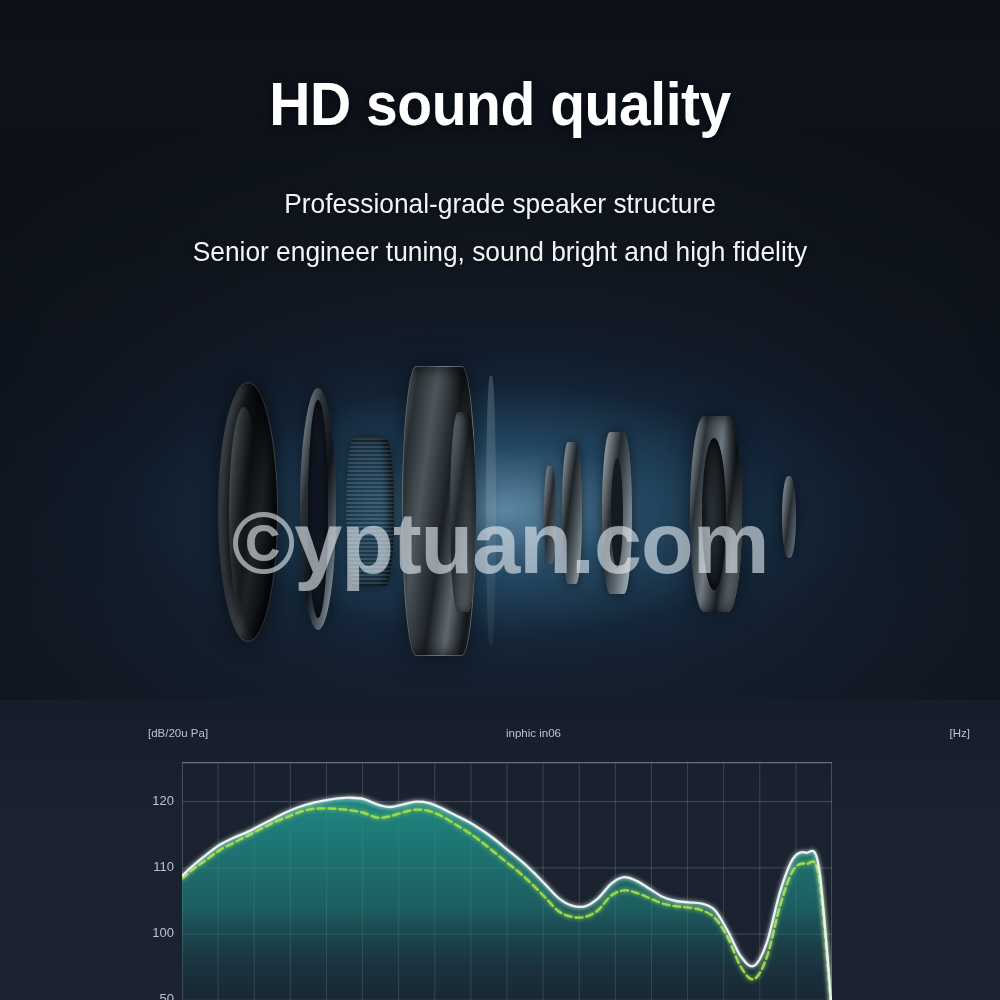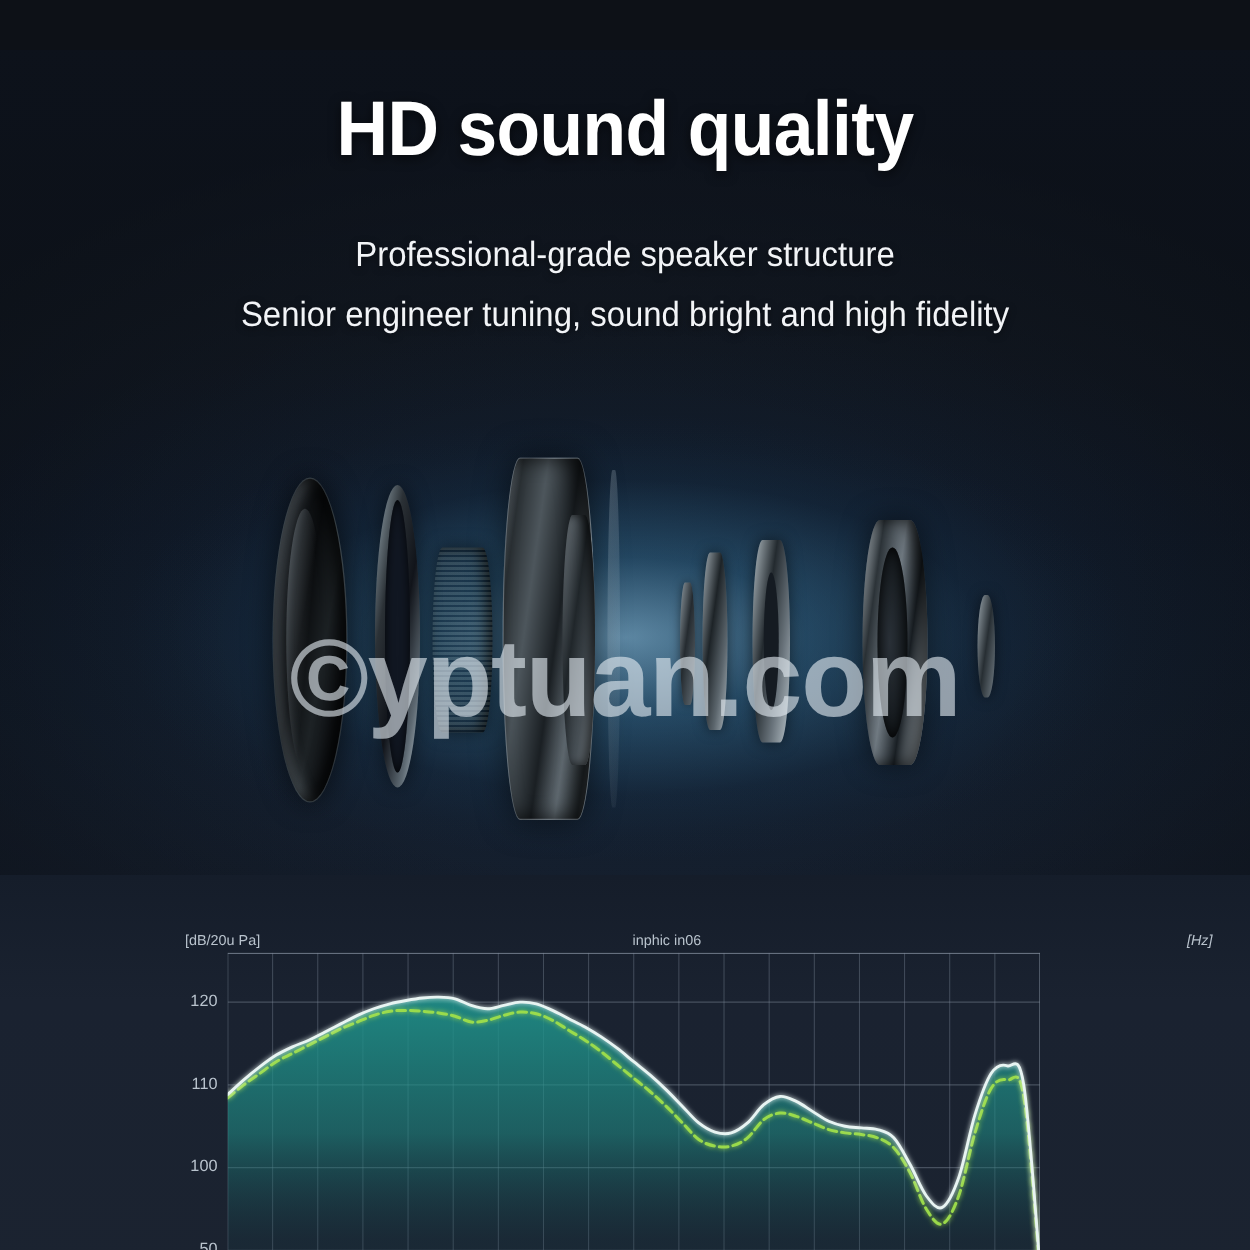--- a/index.html
+++ b/index.html
@@ -206,33 +206,33 @@
 
   
   .chart-section {
     position: absolute;
     left: 0; top: 660px;
     width: 1000px; height: 340px;
     background: linear-gradient(180deg, #151d2a 0%, #1a2230 30%, #1b2330 100%);
   }
   .chart-labels {
     position: absolute;
-    left: 148px; top: 47px;
+    left: 148px; top: 27px;
     width: 822px; height: 18px;
   }
   .lbl {
     position: absolute;
     color: #b9c3cd;
     font-size: 11.5px;
     font-family: "Liberation Sans", sans-serif;
     white-space: nowrap;
   }
   .lbl-y { left: 0; top: 0; }
   .lbl-title { left: 322px; top: 0; padding-left: 36px; }
-  .lbl-hz { right: 0; top: 0; font-style: italic; }
+  .lbl-hz { right: 0; top: 0; }
 
   .plot-wrap {
     position: absolute;
     left: 182px; top: 62px;
     width: 650px; height: 278px;
     overflow: hidden;
   }
   .plot-svg { display: block; }
 
   .ytick {

